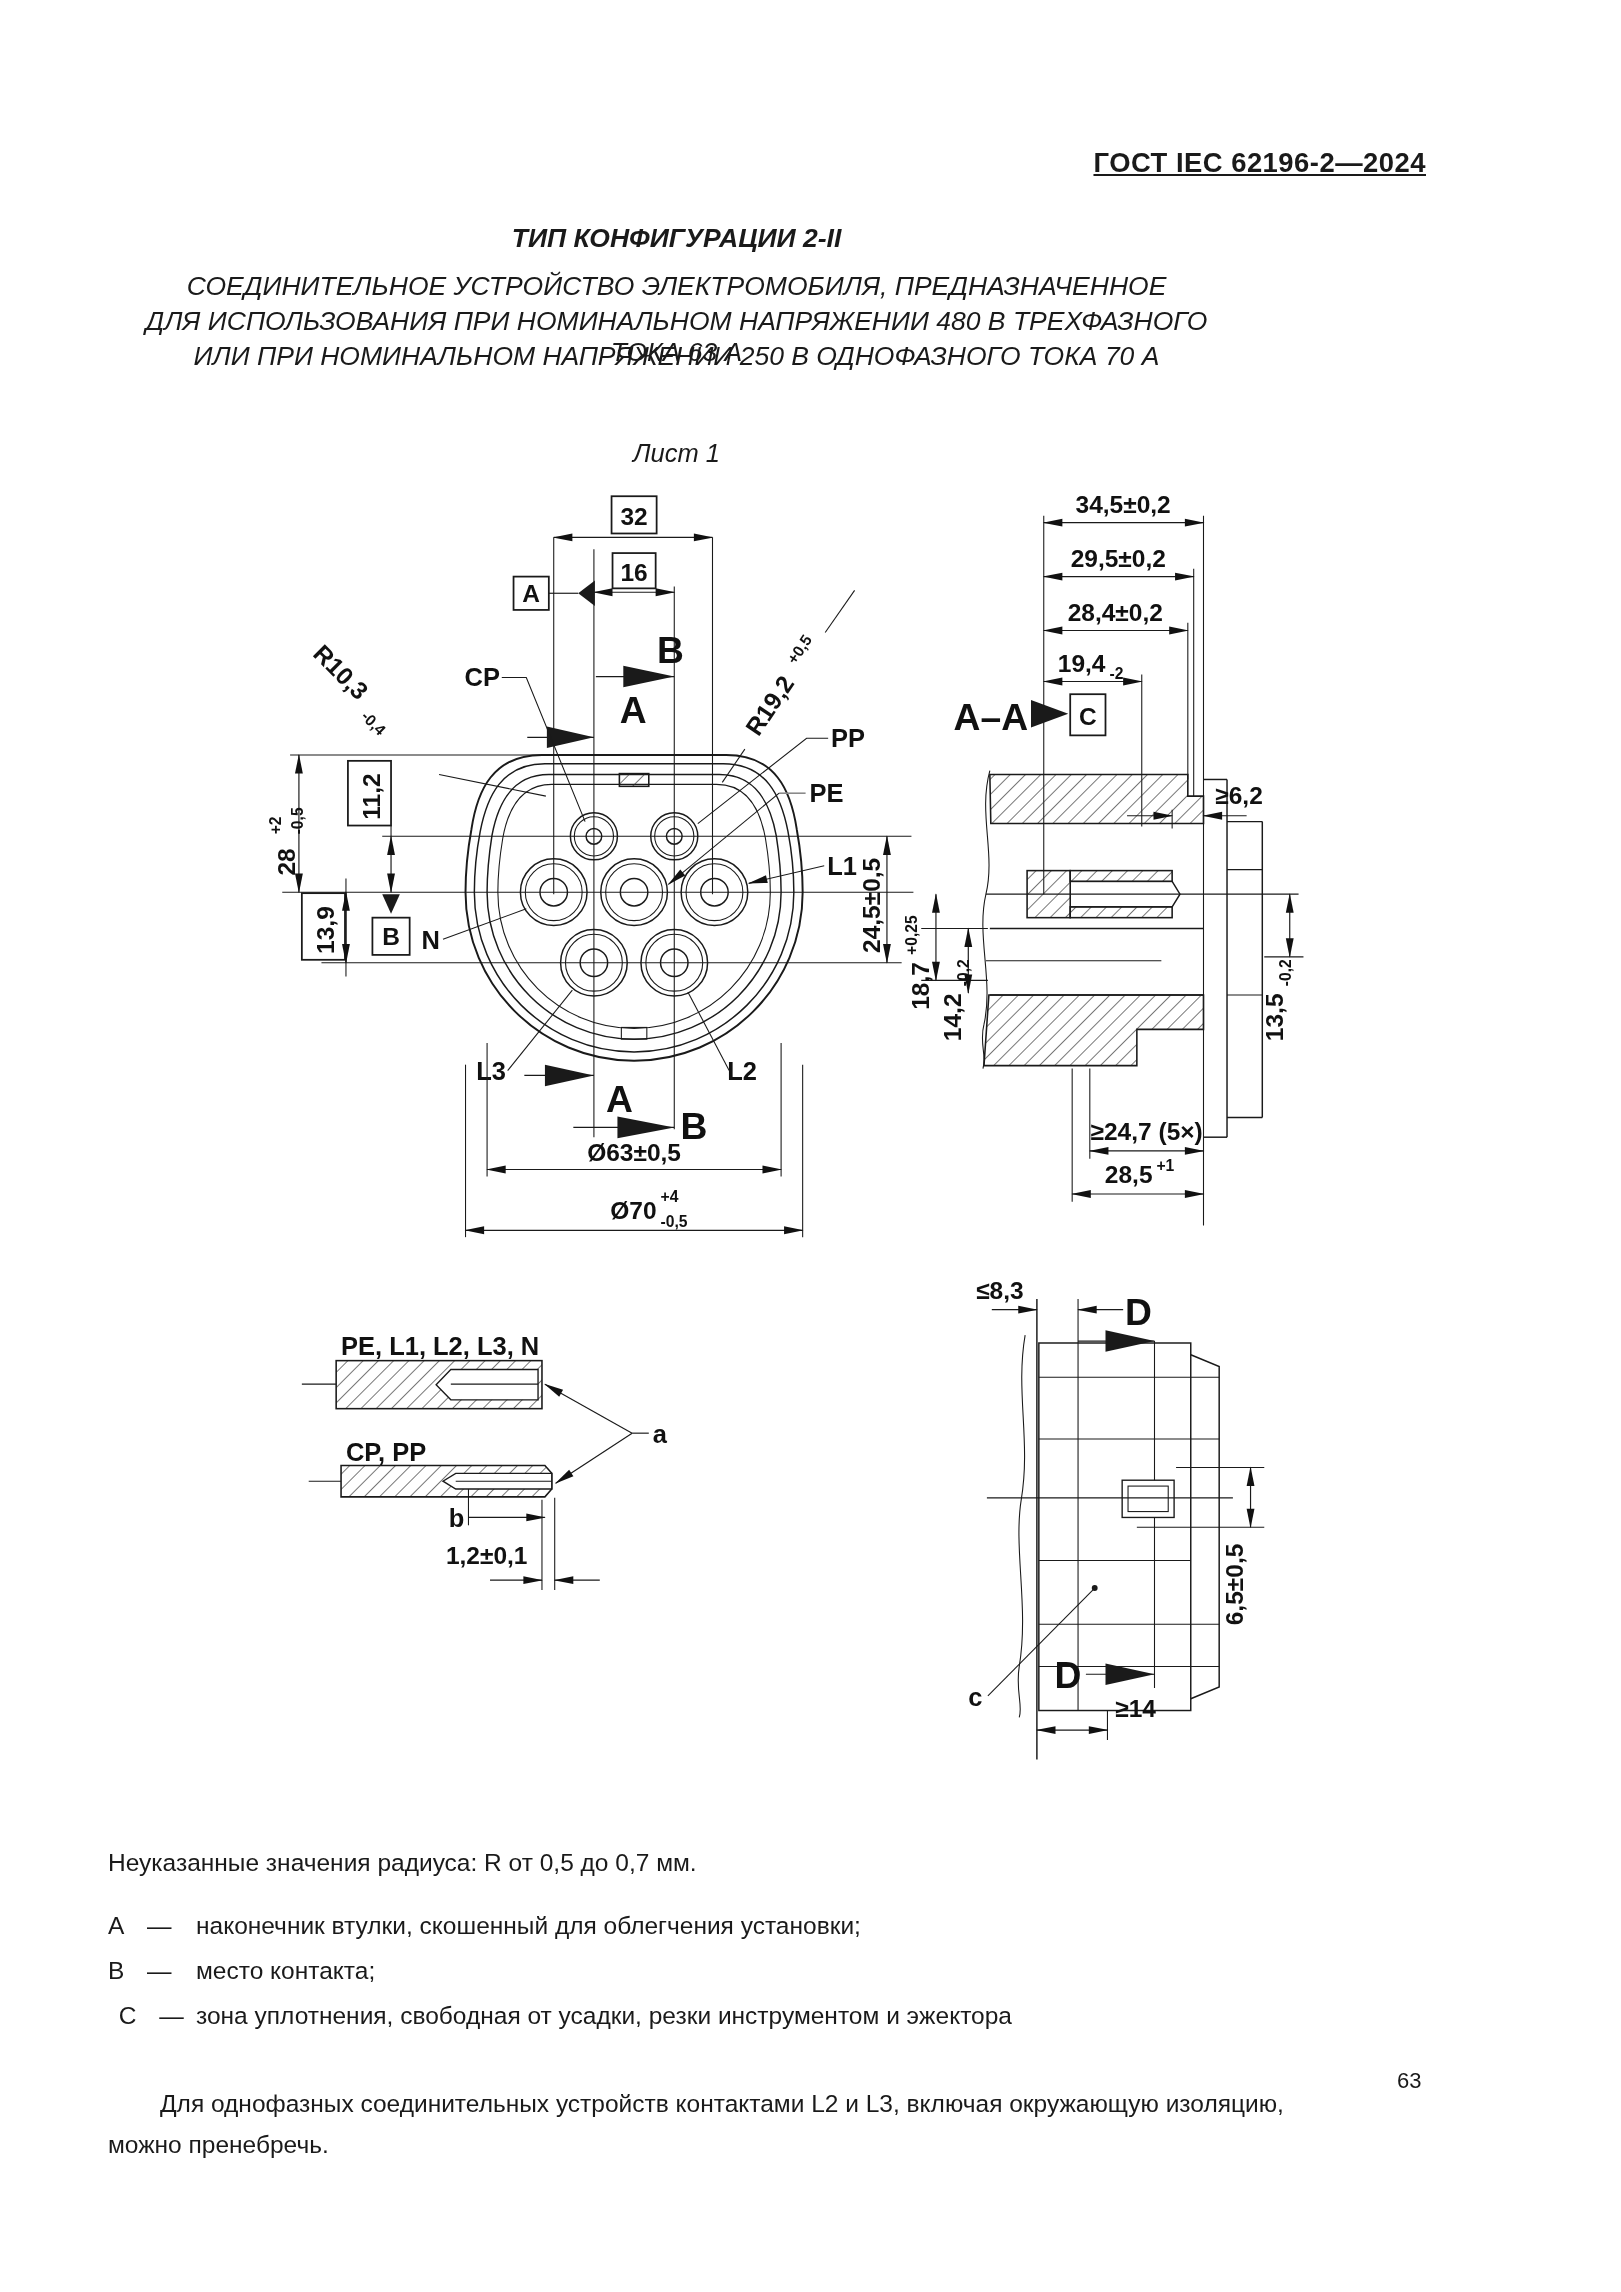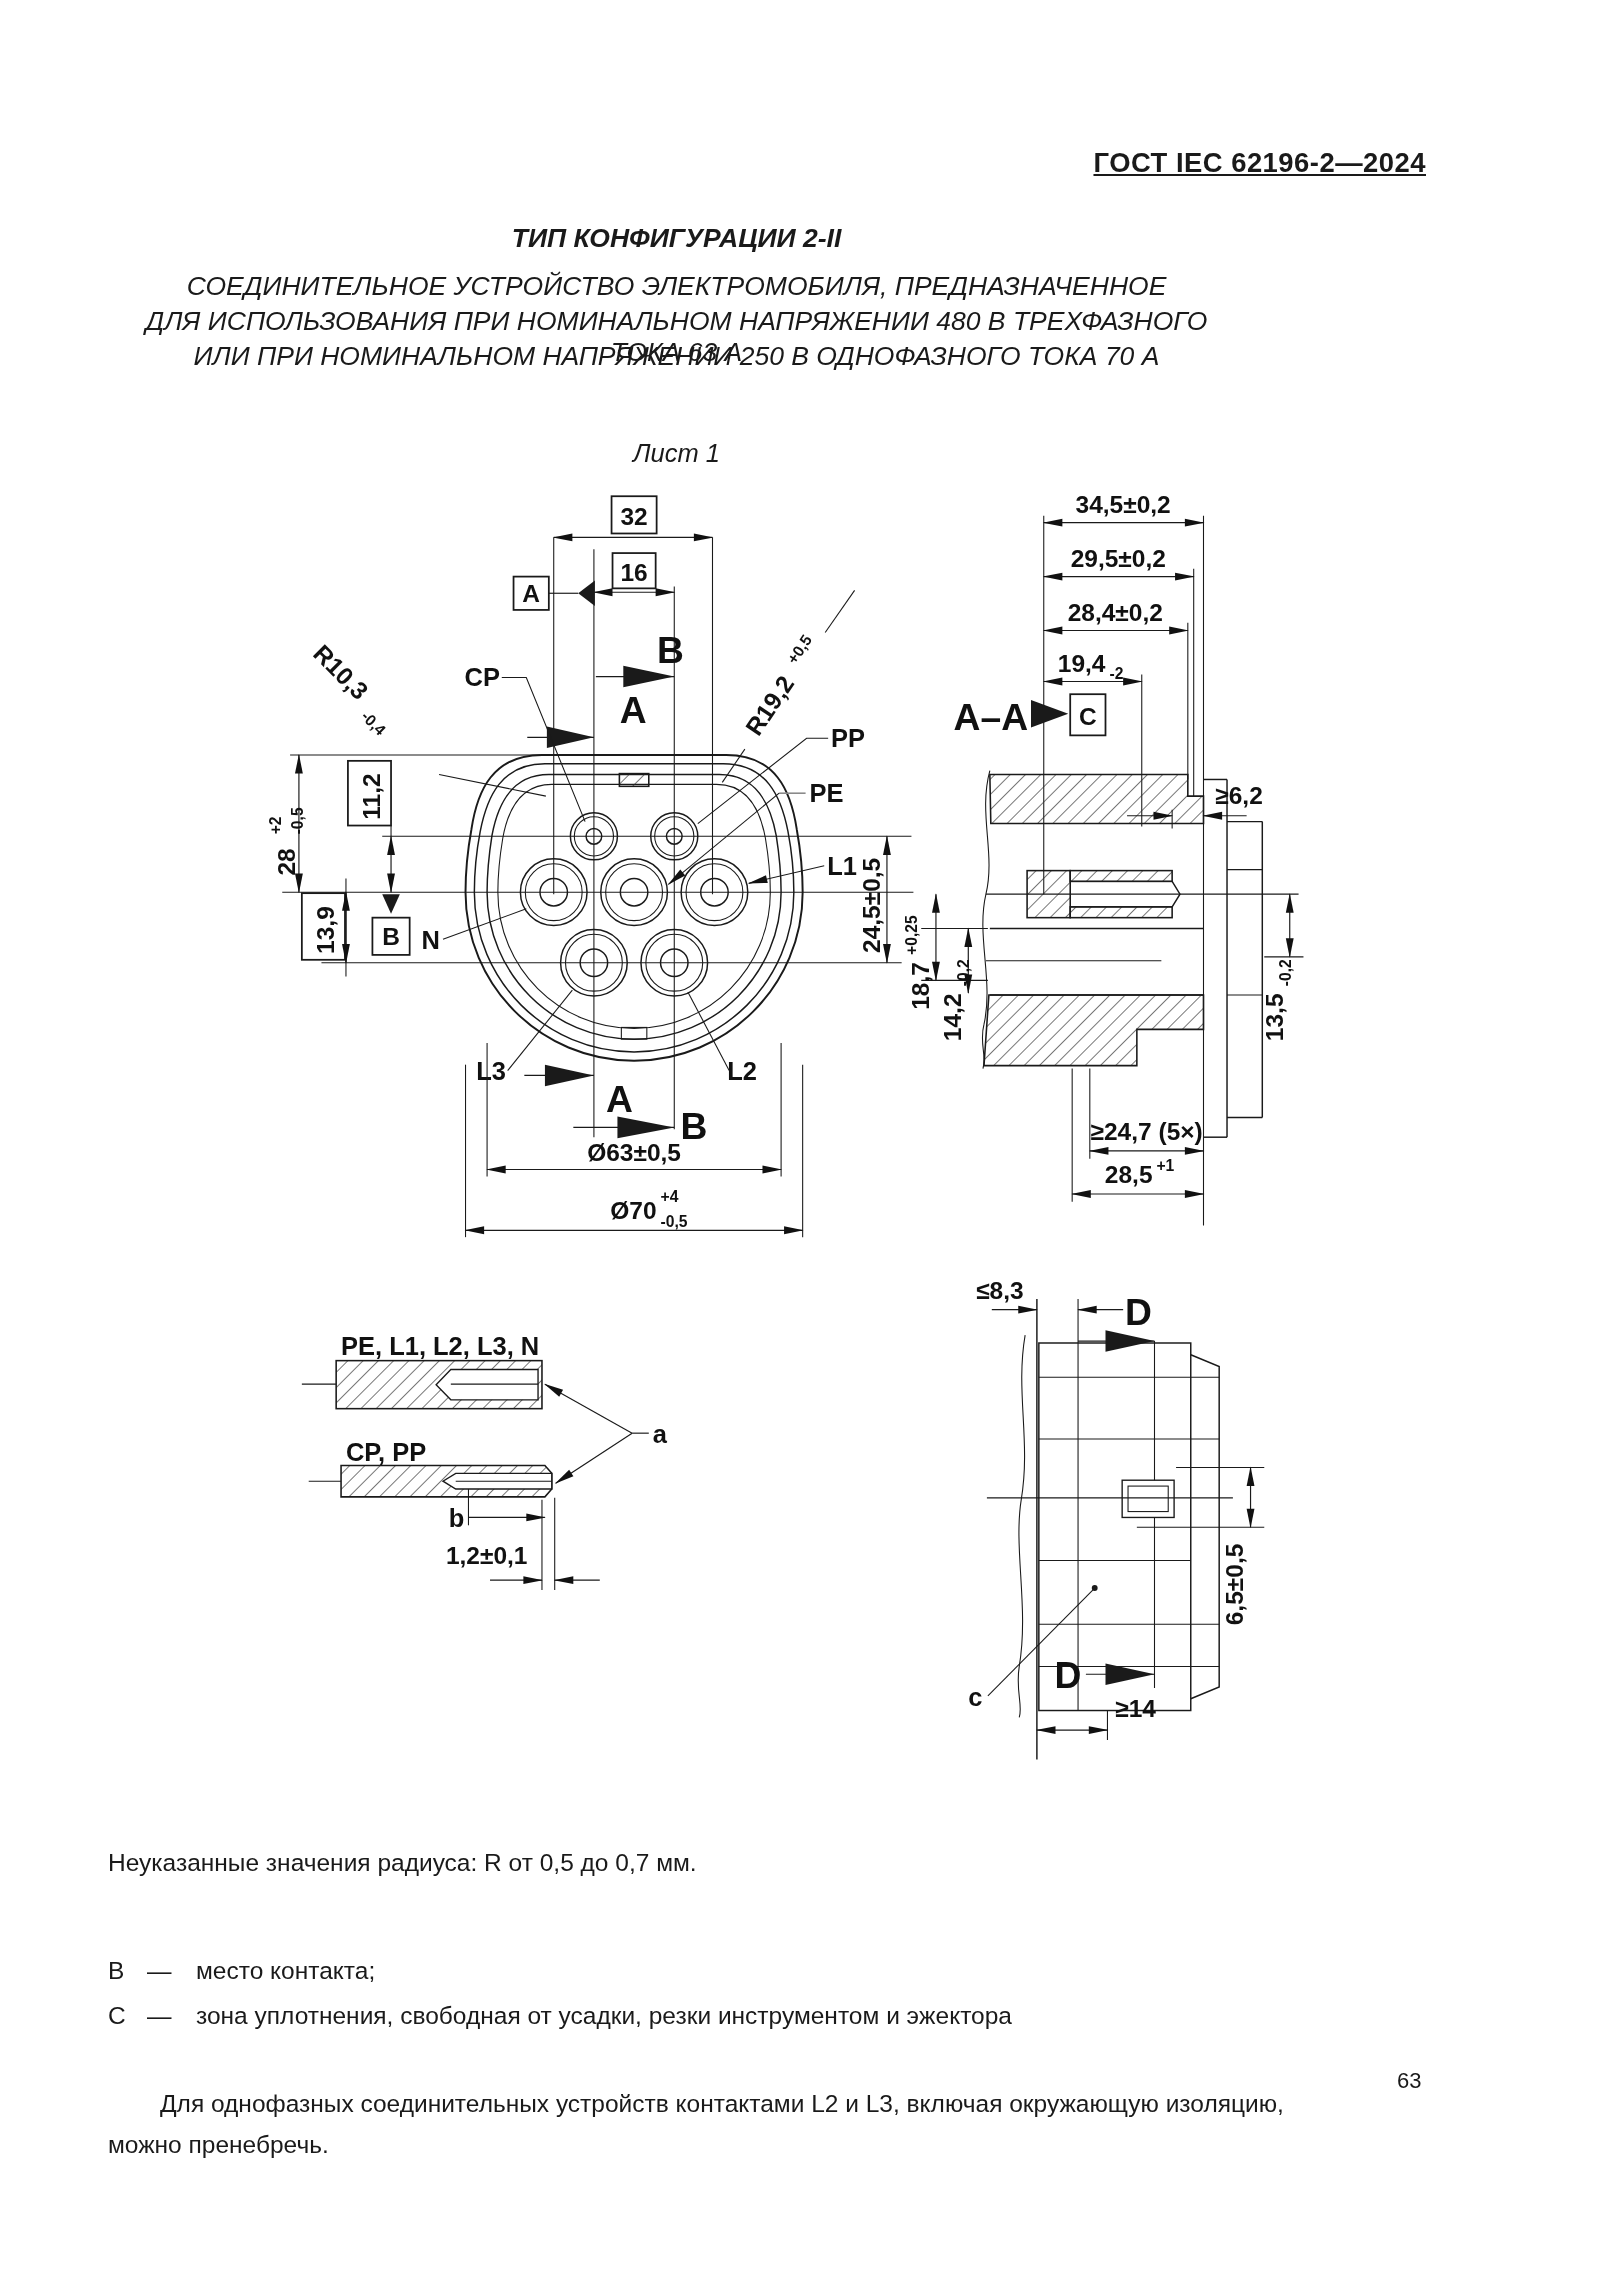--- a/index.html
+++ b/index.html
@@ -377,24 +377,27 @@
   <div class="abs hdr" style="right:195px;top:147px;">ГОСТ IEC 62196-2—2024</div>
 
   <div class="abs ctr t1" style="top:223px;">ТИП КОНФИГУРАЦИИ 2-II</div>
   <div class="abs ctr tl" style="top:271px;">СОЕДИНИТЕЛЬНОЕ УСТРОЙСТВО ЭЛЕКТРОМОБИЛЯ, ПРЕДНАЗНАЧЕННОЕ</div>
   <div class="abs ctr tl" style="top:306px;">ДЛЯ ИСПОЛЬЗОВАНИЯ ПРИ НОМИНАЛЬНОМ НАПРЯЖЕНИИ 480 В ТРЕХФАЗНОГО ТОКА 63 А</div>
   <div class="abs ctr tl" style="top:341px;">ИЛИ ПРИ НОМИНАЛЬНОМ НАПРЯЖЕНИИ 250 В ОДНОФАЗНОГО ТОКА 70 А</div>
   <div class="abs ctr tit" style="top:439px;">Лист 1</div>
 
   <div class="abs note" style="left:108px;top:1821px;">Неуказанные значения радиуса: R от 0,5 до 0,7 мм.</div>
 
+  <div class="abs note" style="left:108px;top:1884px;">
+    <span class="nkey">A</span><span class="ndash">—</span><span>наконечник втулки, скошенный для облегчения установки;</span>
+  </div>
   <div class="abs note" style="left:108px;top:1929px;">
     <span class="nkey">B</span><span class="ndash">—</span><span>место контакта;</span>
   </div>
-  <div class="abs note" style="left:108px;top:1974px;">
+  <div class="abs note" style="left:108px;top:1974px;text-align:center;">
     <span class="nkey">C</span><span class="ndash">—</span><span>зона уплотнения, свободная от усадки, резки инструментом и эжектора</span>
   </div>
 
   <div class="abs note" style="left:160px;top:2062px;">Для однофазных соединительных устройств контактами L2 и L3, включая окружающую изоляцию,</div>
   <div class="abs note" style="left:108px;top:2103px;">можно пренебречь.</div>
 
   <div class="abs pgnum" style="left:1397px;top:2068px;">63</div>
 </div>
 
 

